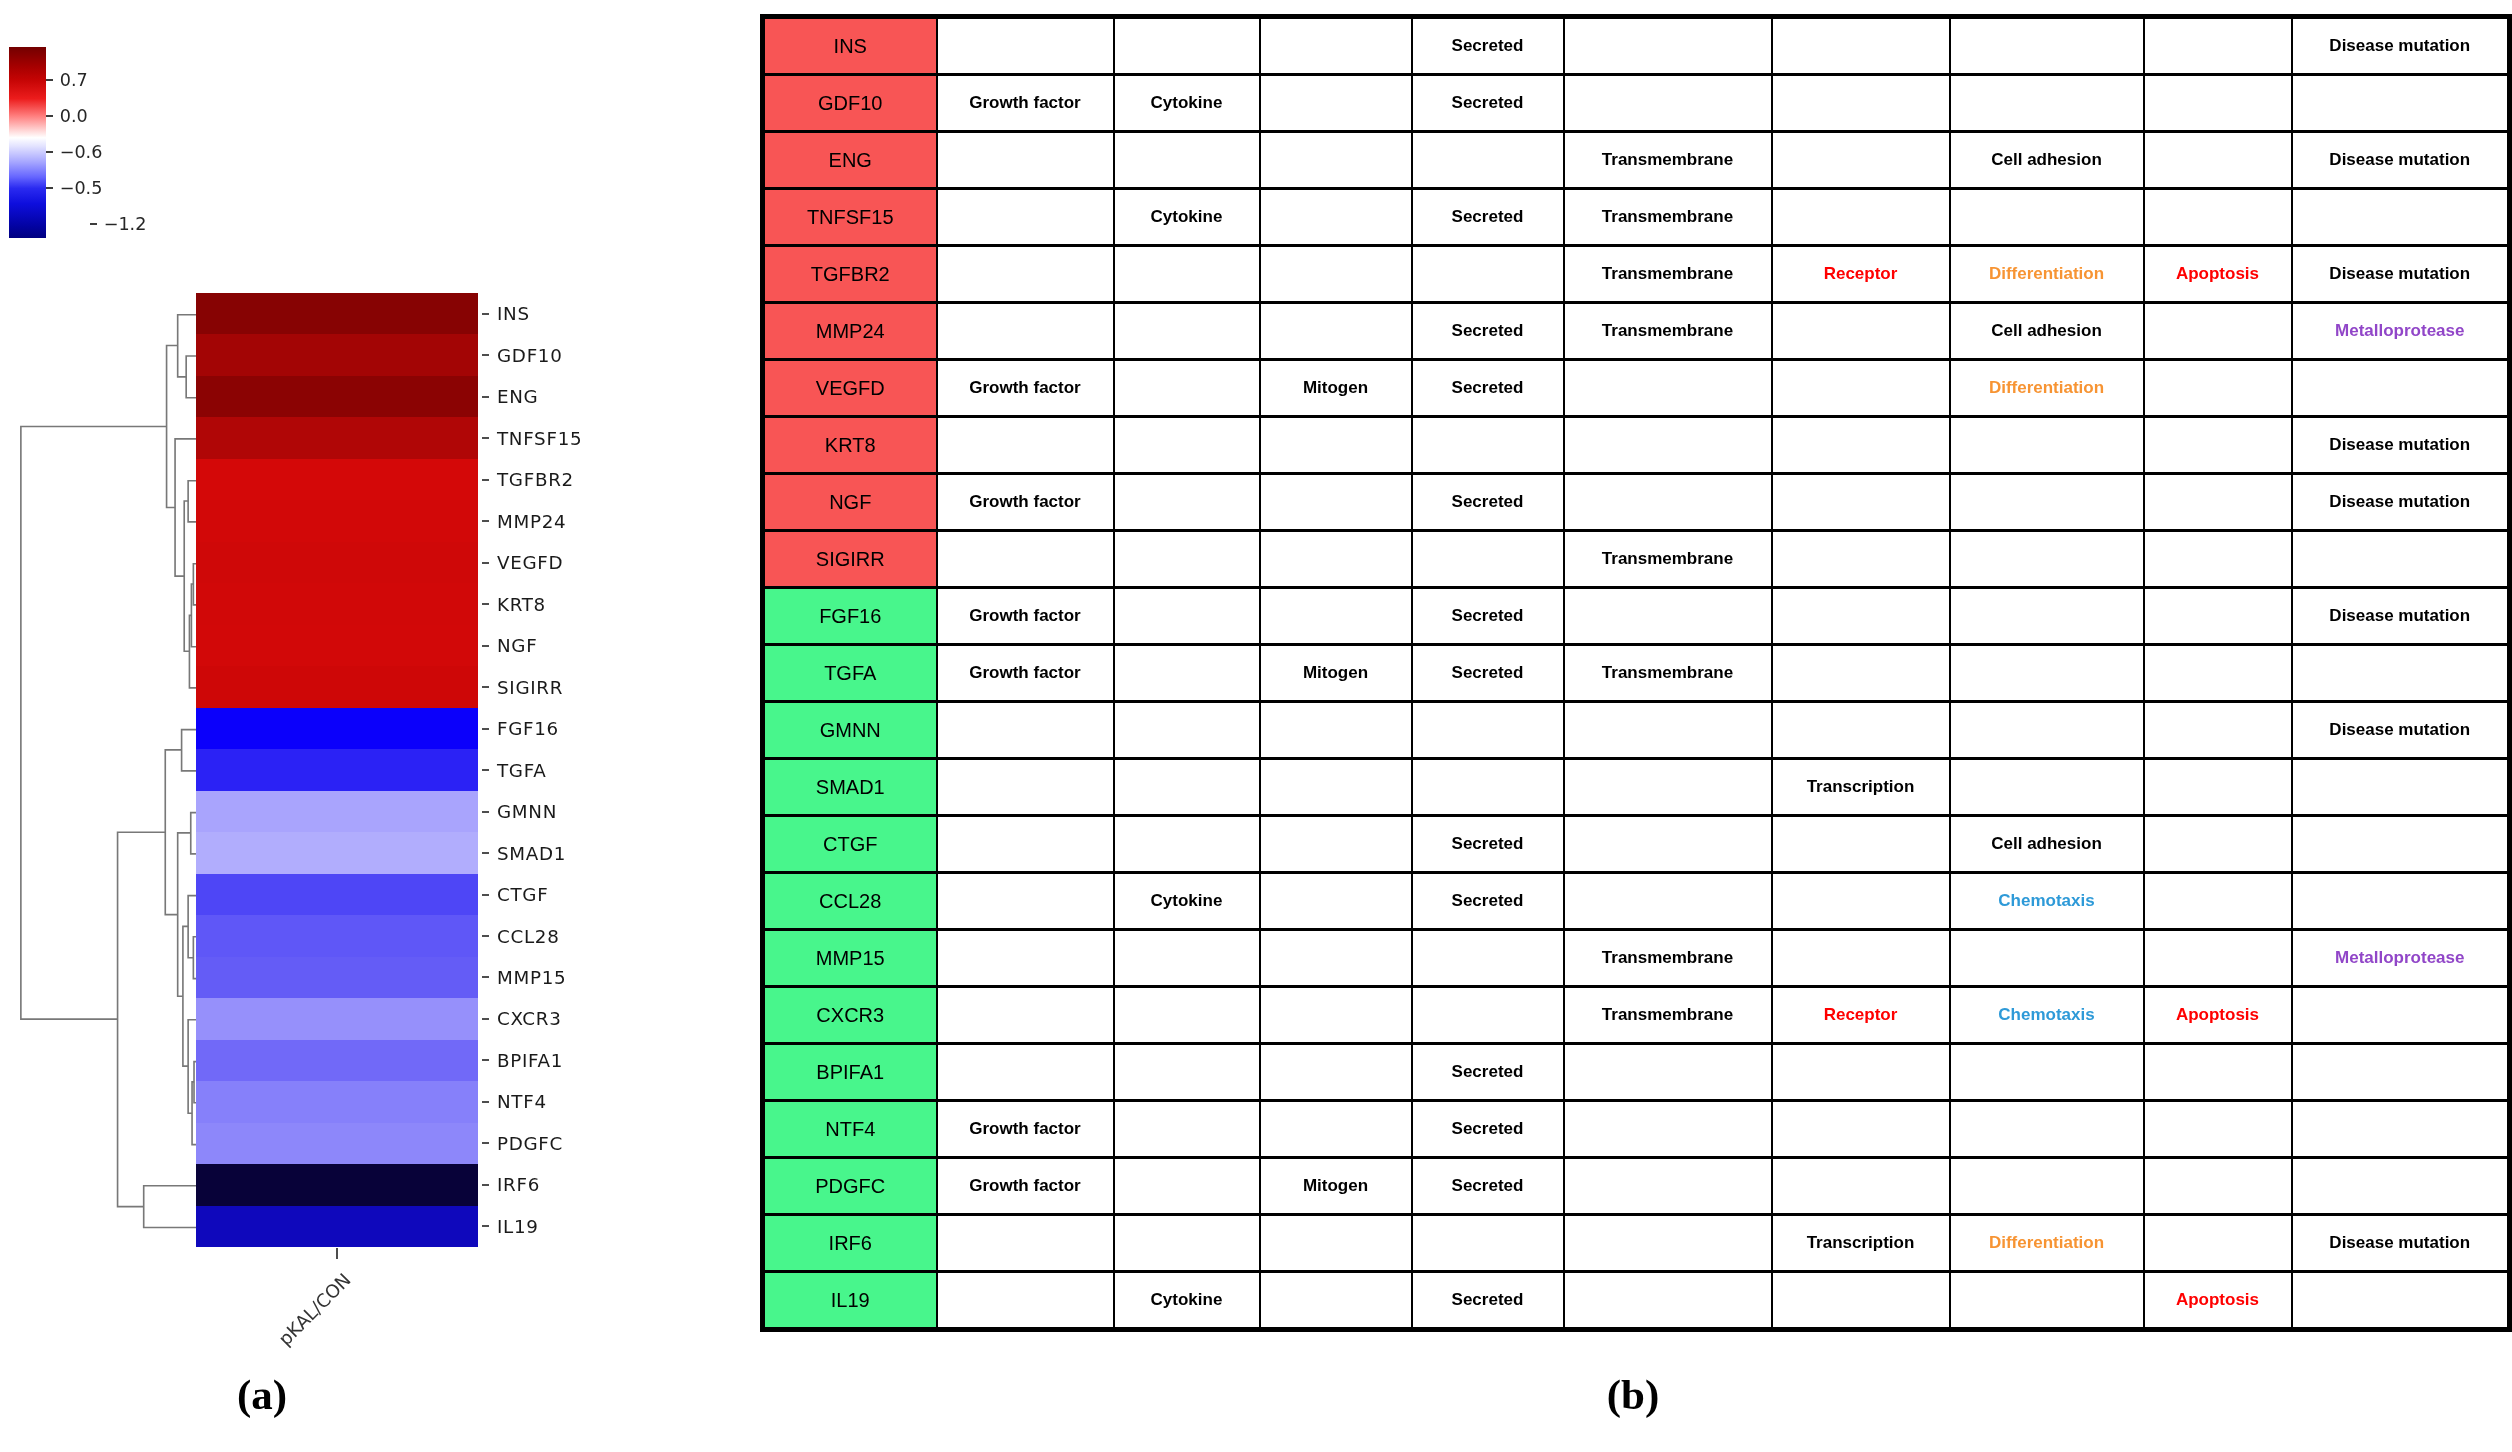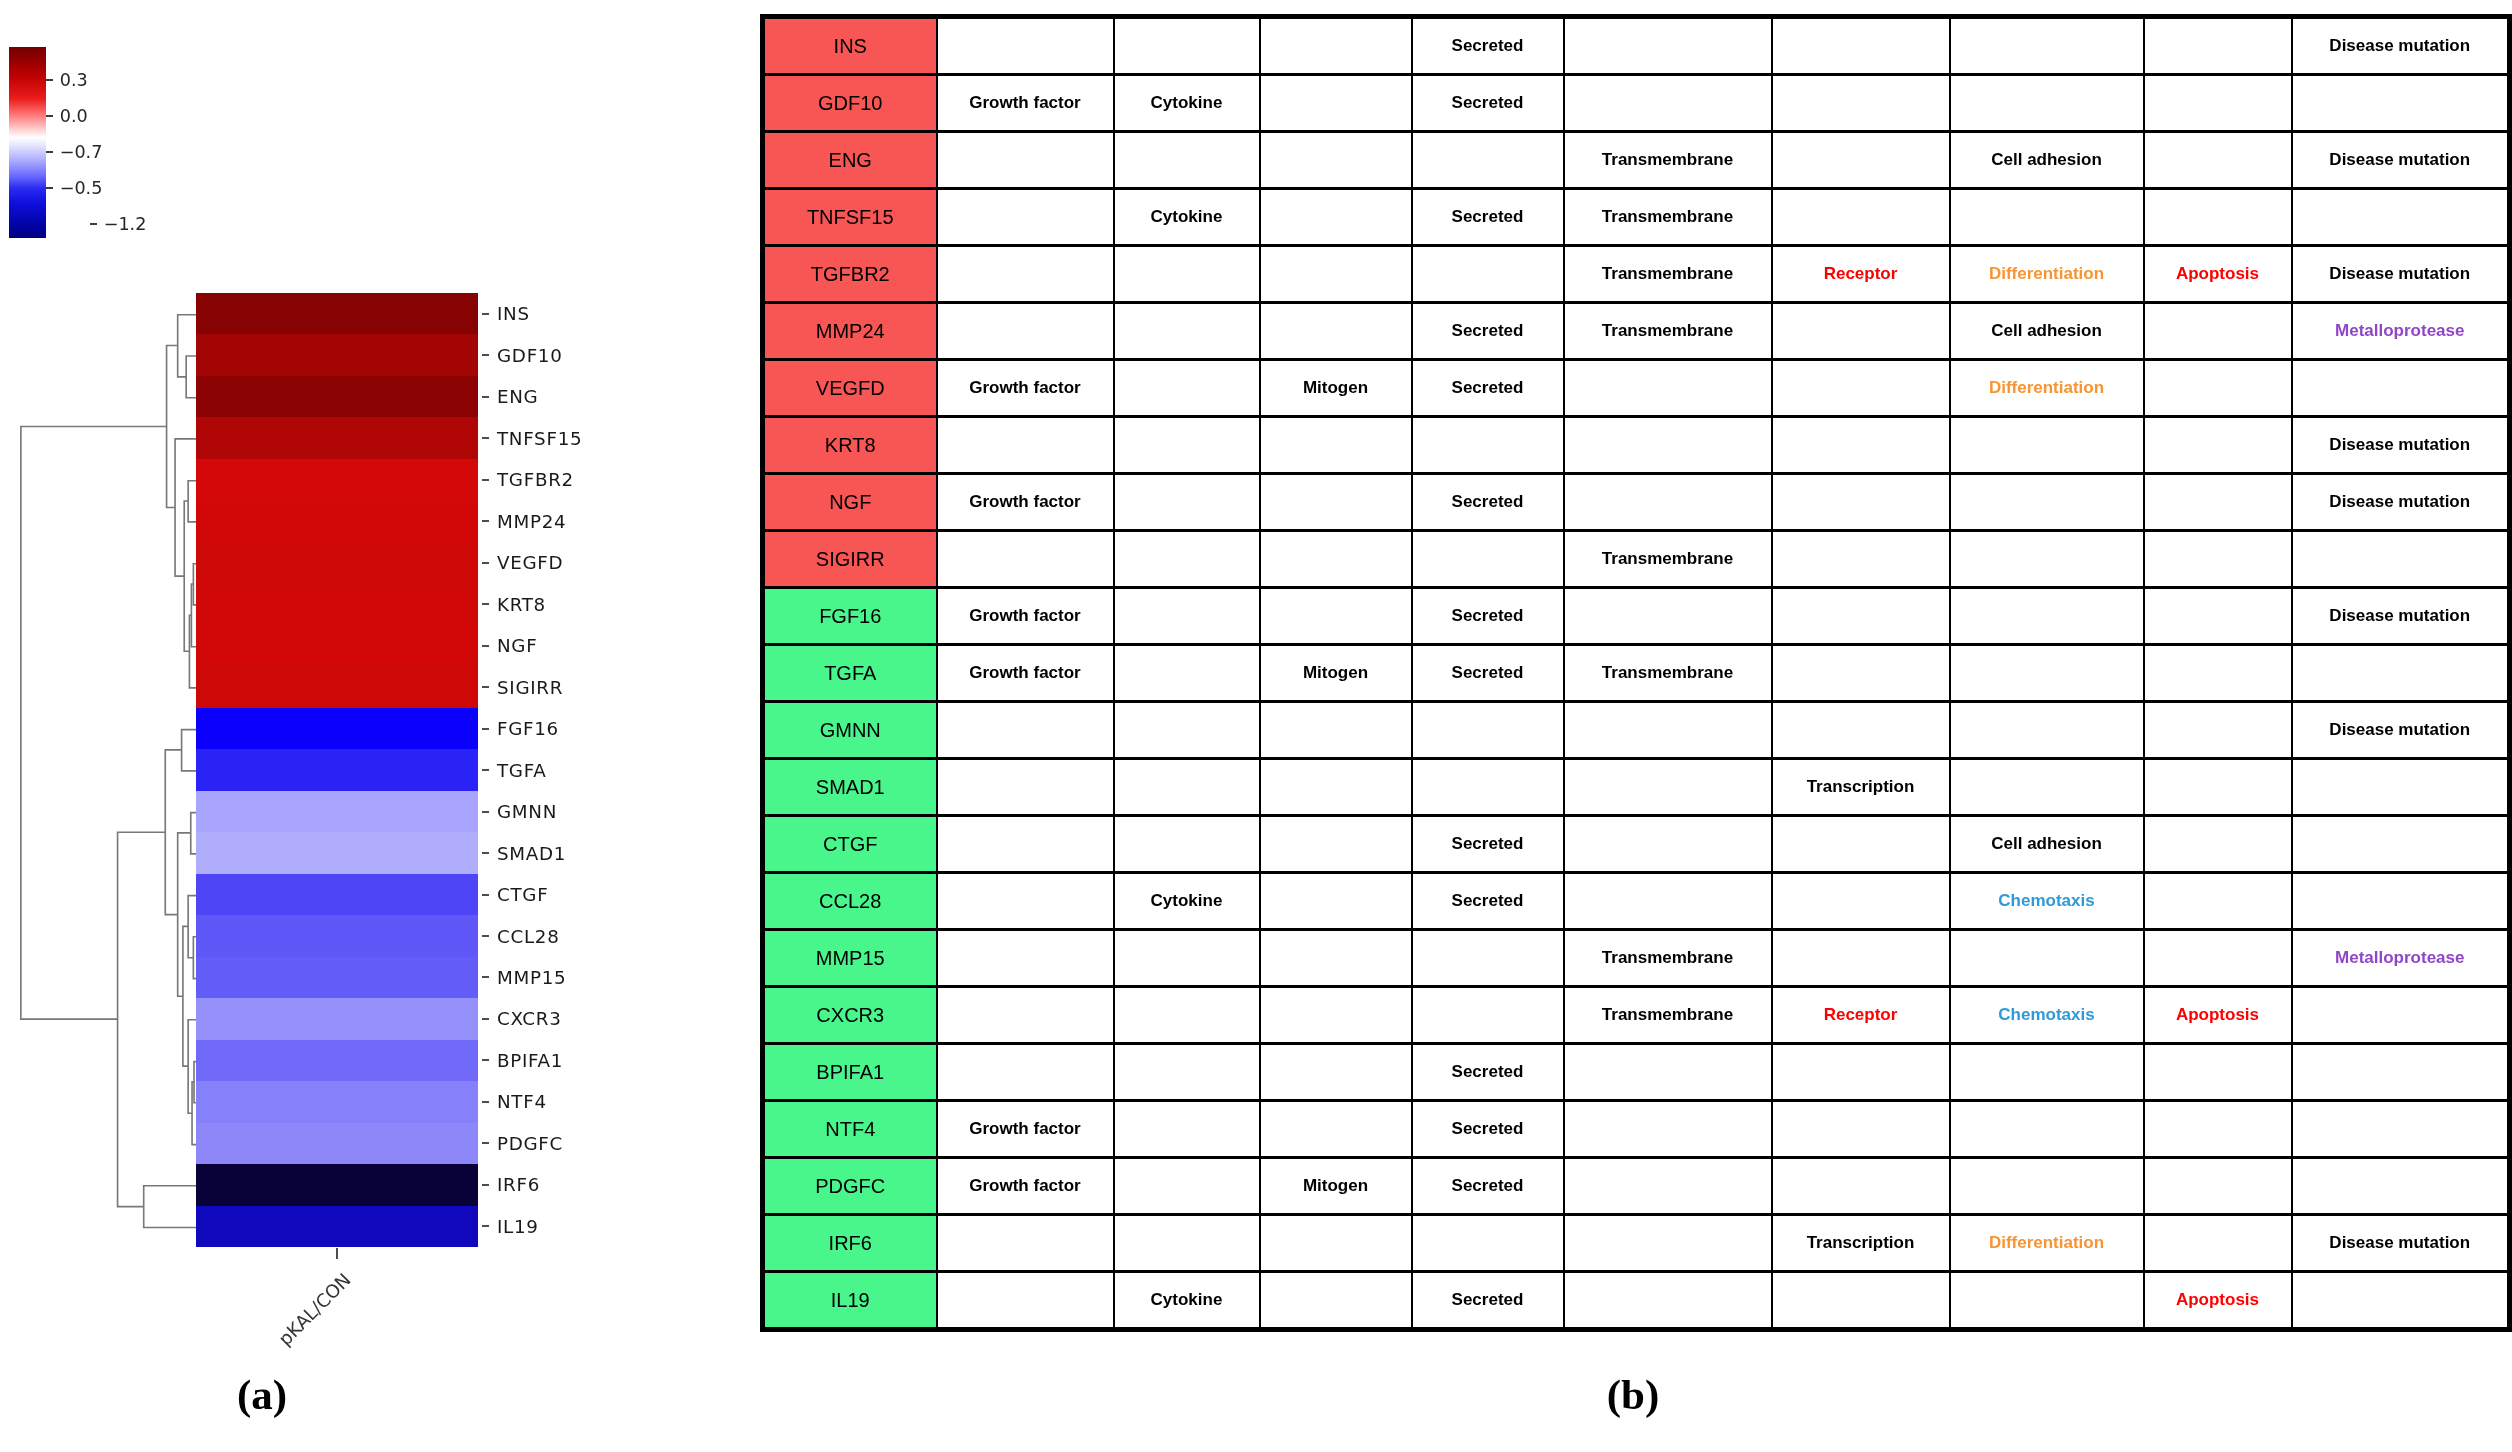--- a/index.html
+++ b/index.html
@@ -55,29 +55,29 @@
 </style>
 </head>
 <body>
 
 <div class="canvas">
 
   <div class="colorbar"></div>
   <div class="cb-ticks" id="cb-ticks">
       <div class="cb-tick" style="top: 17.1%;">
         <span class="cb-dash"></span>
-        <span class="cb-lab">0.3</span>
+        <span class="cb-lab">0.7</span>
       </div>
       <div class="cb-tick" style="top: 36%; text-align: center;">
         <span class="cb-dash"></span>
         <span class="cb-lab">0.0</span>
       </div>
       <div class="cb-tick" style="top: 55.1%;">
         <span class="cb-dash"></span>
-        <span class="cb-lab">−0.7</span>
+        <span class="cb-lab">−0.6</span>
       </div>
       <div class="cb-tick" style="top: 74%;">
         <span class="cb-dash"></span>
         <span class="cb-lab">−0.5</span>
       </div>
       <div class="cb-tick" style="top: 92.8%; margin-left: 44px;">
         <span class="cb-dash"></span>
         <span class="cb-lab">−1.2</span>
       </div>
     </div>

